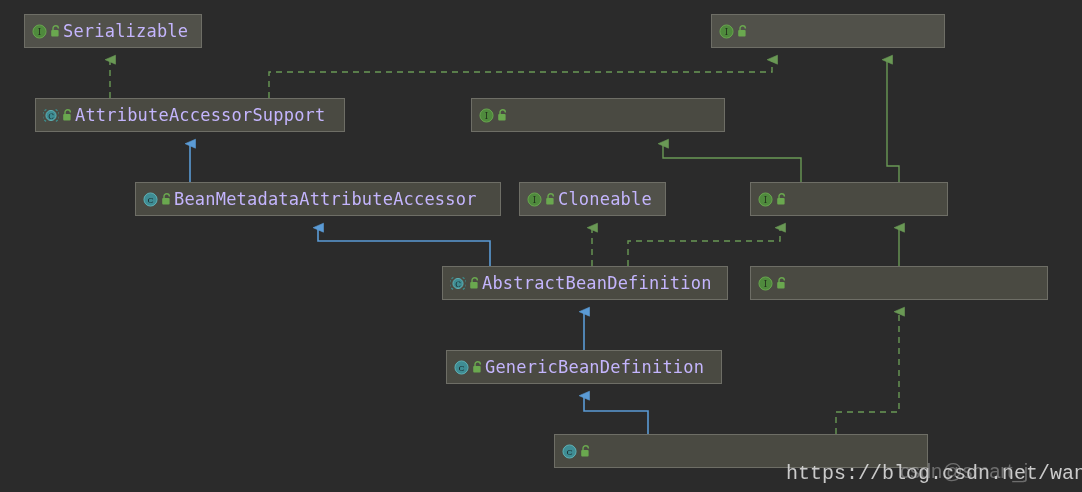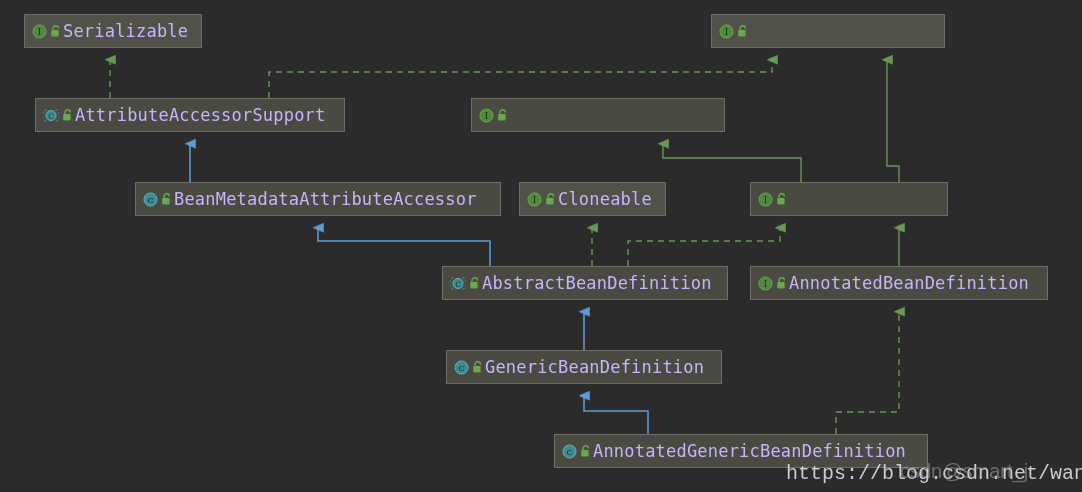--- a/index.html
+++ b/index.html
@@ -252,21 +252,20 @@
         <circle cx="8" cy="8" r="7" fill="#4f8a3d" stroke="#6aa84f" stroke-width="1"></circle>
         <text x="8" y="11.6" font-size="9" font-family="DejaVu Serif, serif" text-anchor="middle" fill="#1f2a1a">I</text>
       </svg>
     </span>
     <span class="icon-wrap lock">
       <svg class="ico" width="11" height="13" viewBox="0 0 11 13">
         <path d="M3,5 V3.4 A2.4,2.4 0 0 1 8.4,3.4" fill="none" stroke="#6aa84f" stroke-width="1.4"></path>
         <rect x="1.2" y="5" width="7.4" height="6.4" rx="1" fill="#6aa84f"></rect>
       </svg>
     </span>
-    <span class="node-label">AnnotatedBeanDefinition</span>
   </div>
 
   <div class="node" style="left:446px; top:350px; width:276px;">
     <span class="icon-wrap">
       <svg class="ico" width="15" height="15" viewBox="0 0 16 16">
         <circle cx="8" cy="8" r="7" fill="#3f8d94" stroke="#5fb3b8" stroke-width="1"></circle>
         <text x="8" y="11.4" font-size="8.6" font-family="DejaVu Serif, serif" text-anchor="middle" fill="#17282a">C</text>
       </svg>
     </span>
     <span class="icon-wrap lock">
@@ -284,19 +283,18 @@
         <circle cx="8" cy="8" r="7" fill="#3f8d94" stroke="#5fb3b8" stroke-width="1"></circle>
         <text x="8" y="11.4" font-size="8.6" font-family="DejaVu Serif, serif" text-anchor="middle" fill="#17282a">C</text>
       </svg>
     </span>
     <span class="icon-wrap lock">
       <svg class="ico" width="11" height="13" viewBox="0 0 11 13">
         <path d="M3,5 V3.4 A2.4,2.4 0 0 1 8.4,3.4" fill="none" stroke="#6aa84f" stroke-width="1.4"></path>
         <rect x="1.2" y="5" width="7.4" height="6.4" rx="1" fill="#6aa84f"></rect>
       </svg>
     </span>
-    <span class="node-label">AnnotatedGenericBeanDefinition</span>
   </div>
 
   <div class="watermark wm-url">https://blog.csdn.net/wangwei19871103</div>
   <div class="watermark wm-tag">csdn@smart_j</div>
 
 </div>
 
 </body></html>

